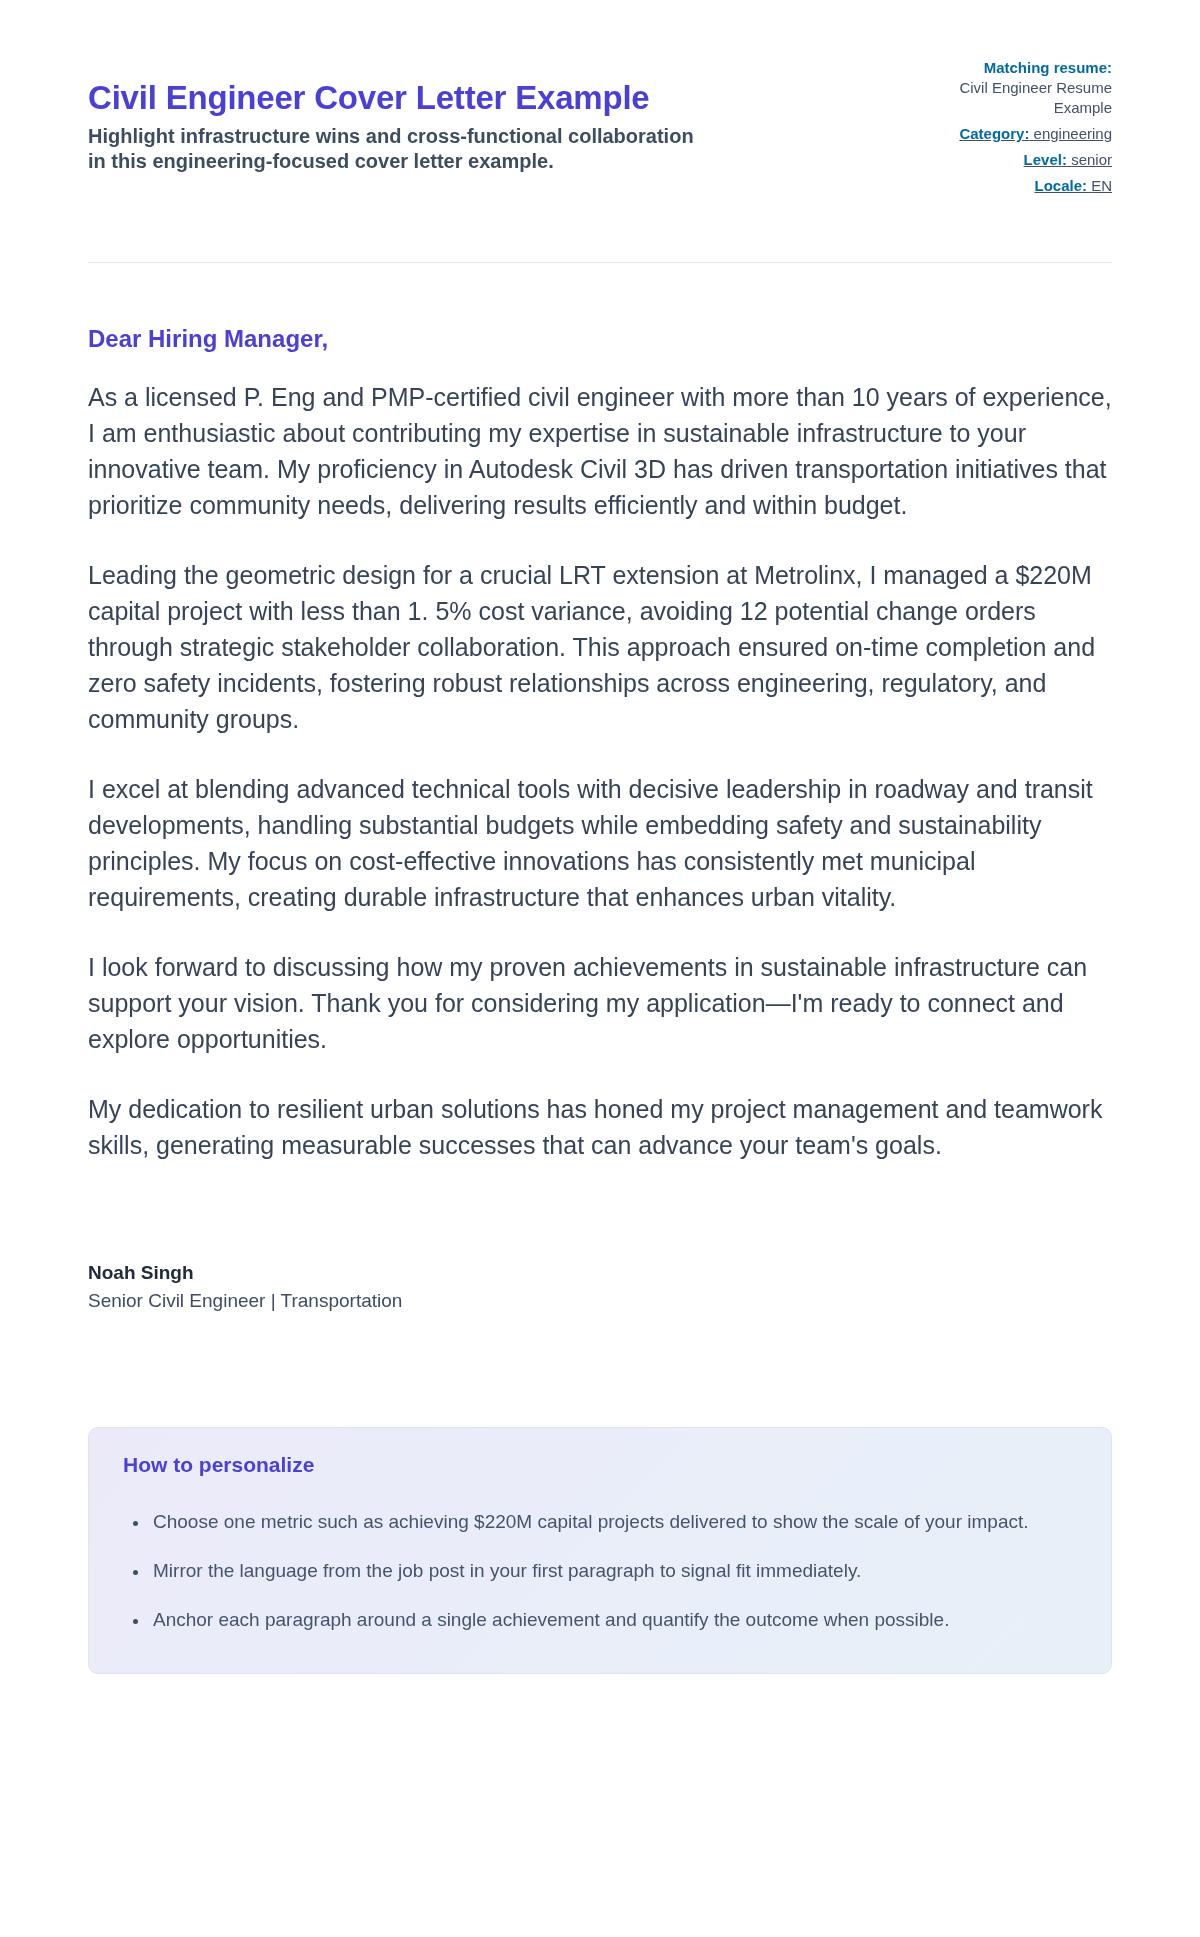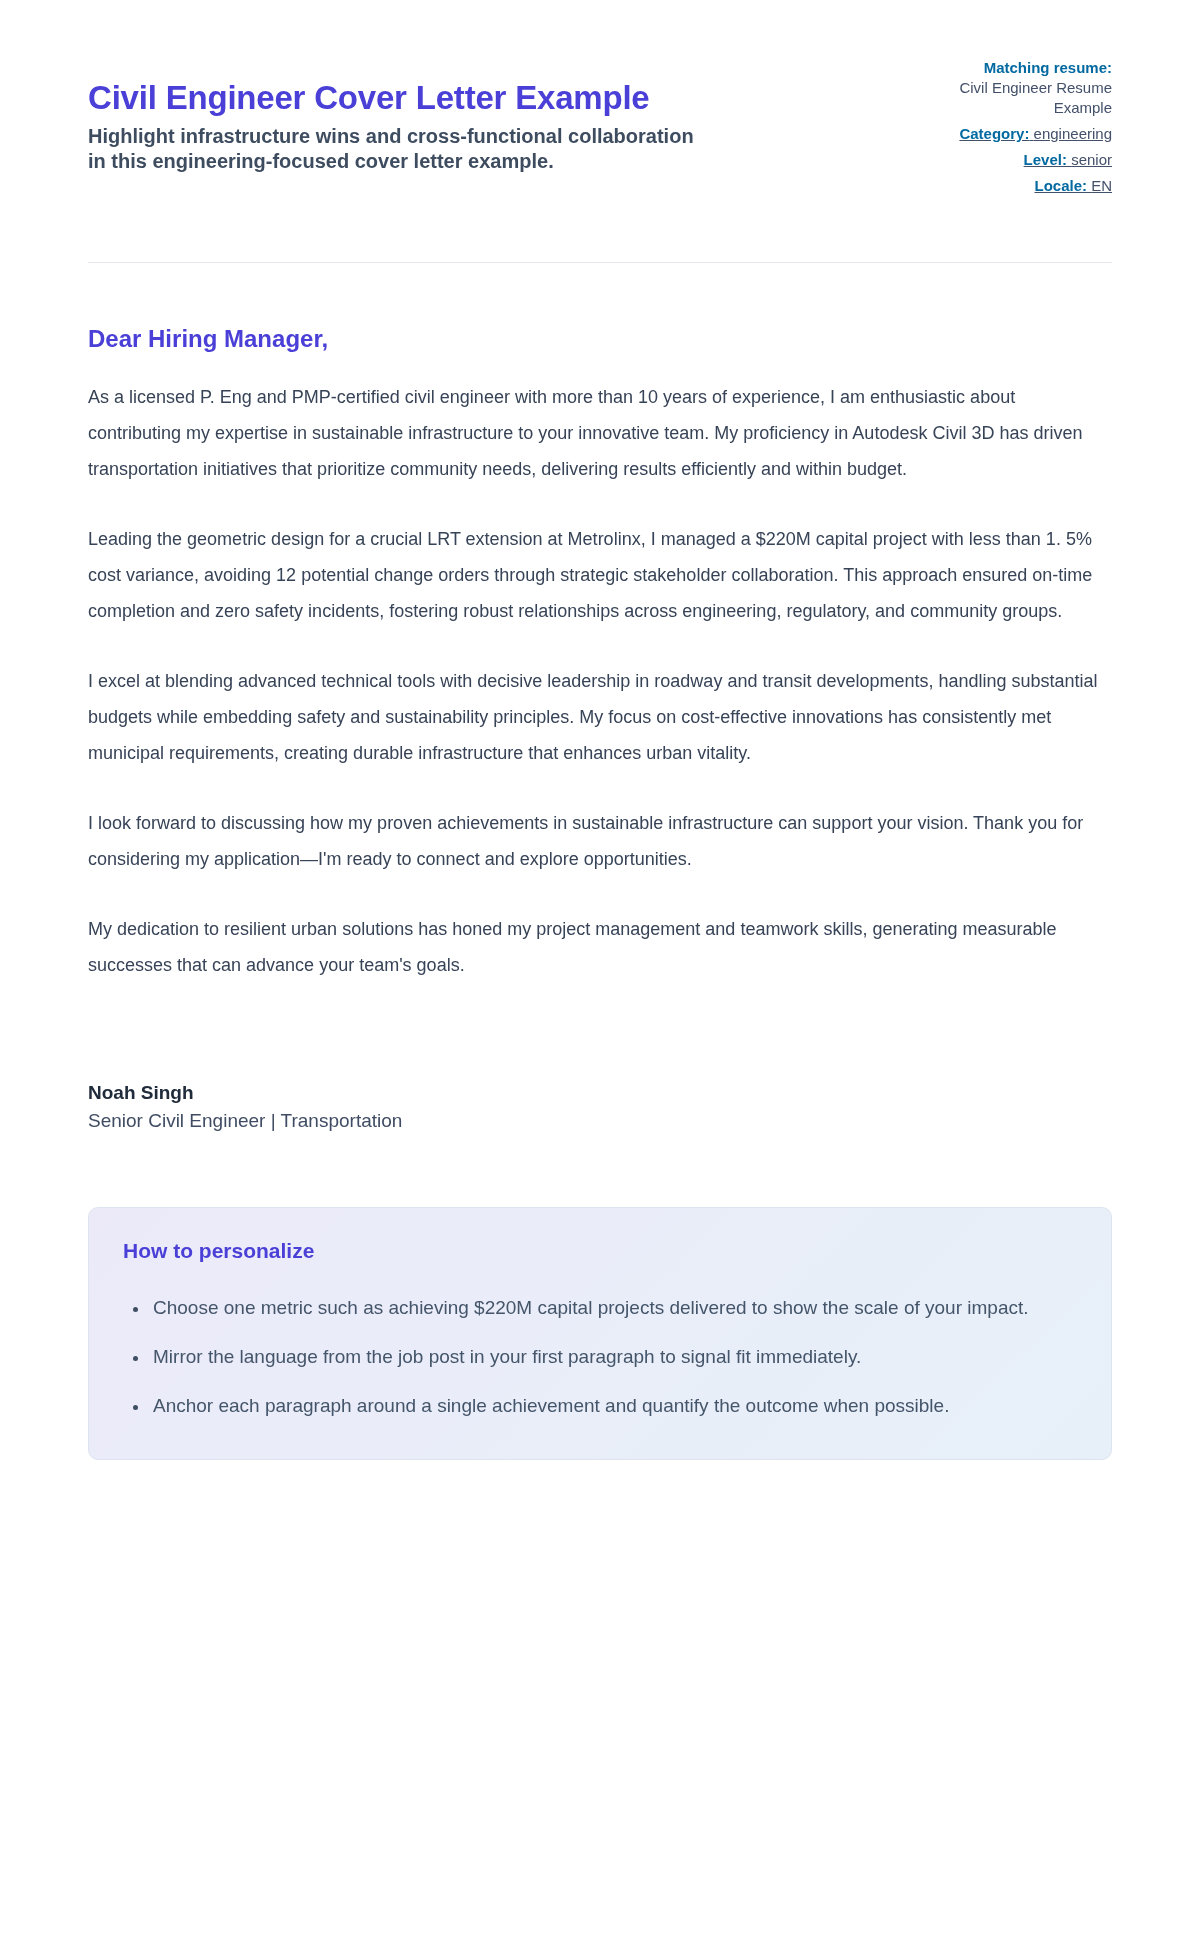--- a/index.html
+++ b/index.html
@@ -51,21 +51,21 @@
   
   .greeting {
     margin-top: 62px;
     margin-bottom: 26px;
     font-size: 24px;
     line-height: 28px;
     font-weight: 700;
     color: #4a3fd6;
   }
   .para {
-    font-size: 18px;
+    font-size: 25px;
     line-height: 36px;
     color: #374357;
     margin-bottom: 34px;
     max-width: 1024px;
   }
   .sig-name {
     margin-top: 96px;
     font-size: 19px;
     line-height: 28px;
     font-weight: 700;
@@ -85,25 +85,25 @@
     color: #5a50cf;
     font-size: 15px;
     line-height: 20px;
     padding: 10px 19px;
     border-radius: 4px;
     white-space: nowrap;
   }
 
   
   .personalize {
-    margin-top: 72px;
+    margin-top: 112px;
     border-radius: 10px;
     border: 1px solid #dde4f0;
     background: linear-gradient(135deg, #eceaf9 0%, #e9eef9 55%, #e7f0f9 100%);
-    padding: 30px 34px 36px 34px;
+    padding: 24px 34px 36px 34px;
   }
   .personalize h2 {
     font-size: 21px;
     line-height: 26px;
     font-weight: 700;
     color: #4a3fd6;
   }
   .personalize ul {
     margin-top: 26px;
     padding-left: 26px;

